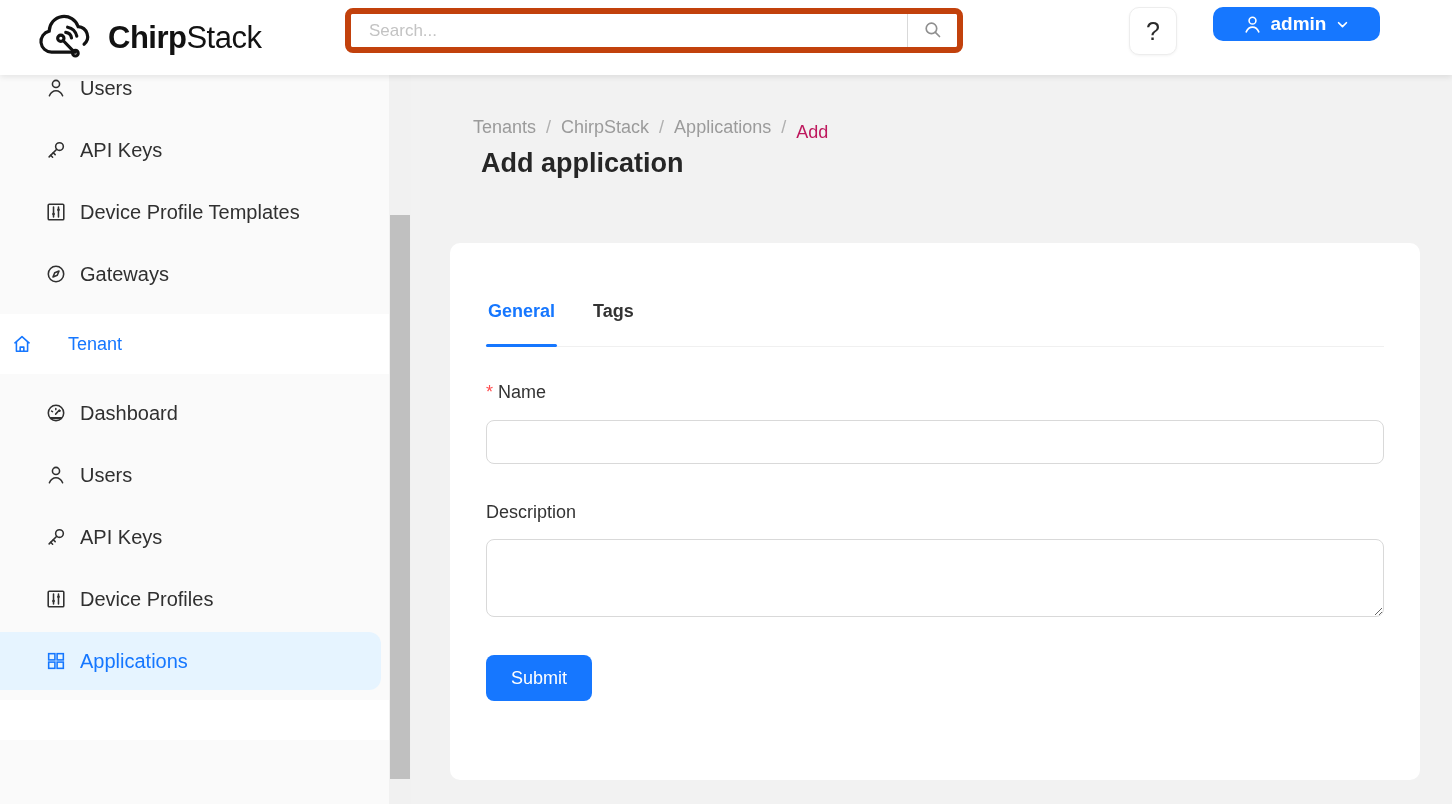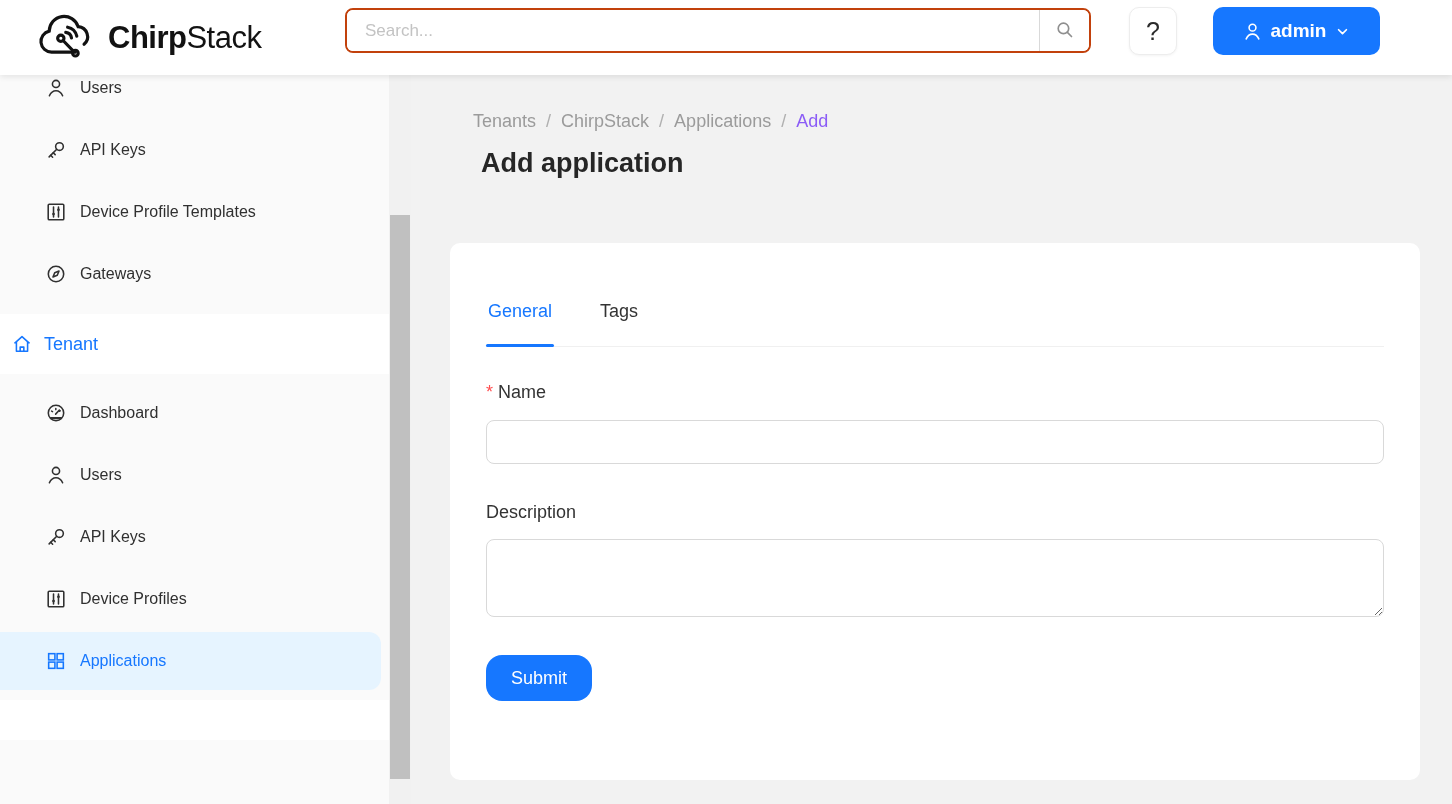--- a/index.html
+++ b/index.html
@@ -8,89 +8,89 @@
 
   
   .header { position:absolute; top:0; left:0; width:1452px; height:75px; background:#fff;
     box-shadow:0 2px 6px rgba(0,0,0,.09); z-index:10; }
   .brand { position:absolute; left:32px; top:0; height:75px; display:flex; align-items:center; gap:10px; cursor:pointer; }
   .brand svg { width:66px; height:52px; margin-top:-2px; }
   .wordmark { font-size:31px; color:#121212; letter-spacing:-.5px; }
   .wordmark b { font-weight:700; }
   .wordmark span { font-weight:400;margin-top:47px; }
 
-  .searchwrap { position:absolute; left:345px; top:8px; width:746px; height:45px; display:flex;
-    border:2px solid #c2410c; border-radius:8px; background:#fff; overflow:hidden; }
+  .searchwrap { position:absolute; left:345px; top:8px; width:618px; height:45px; display:flex;
+    border:6px solid #c2410c; border-radius:8px; background:#fff; overflow:hidden; }
   .searchwrap input { flex:1; border:none; outline:none; padding:0 18px; font-size:17px; color:#333;
     font-family:"Liberation Sans", sans-serif; }
   .searchwrap input::placeholder { color:#c3c3c3; }
   .searchbtn { width:50px; border:none; border-left:1px solid #d9d9d9; background:#fff; color:#8f8f8f;
     display:flex; align-items:center; justify-content:center; cursor:pointer; }
   .searchbtn svg { width:21px; height:21px; }
 
   .helpbtn { position:absolute; left:1129px; top:7px; width:48px; height:48px; background:#fff;
     border:1px solid #ededed; border-radius:10px; box-shadow:0 1px 3px rgba(0,0,0,.05);
     font-size:25px; color:#2b2b2b; display:flex; align-items:center; justify-content:center; cursor:pointer; }
 
-  .adminbtn { position:absolute; left:1213px; top:7px; height:48px; min-width:167px; padding:0 20px;
+  .adminbtn { position:absolute; left:1213px; top:7px; height:34px; min-width:167px; padding:0 20px;
     background:#1677ff; border:none; border-radius:10px; color:#fff; display:flex; align-items:center;
     justify-content:center; gap:8px; cursor:pointer; }
   .adminbtn .uicon svg { width:21px; height:21px; display:block; }
   .adminbtn .ulabel { font-size:19px; font-weight:600; }
   .adminbtn .chev svg { width:17px; height:17px; display:block; }
 
   
   .sidebar { position:absolute; top:75px; left:0; width:389px; height:729px; background:#fafafa; overflow:hidden; }
   .menu { margin-top:-20px; }
   .mitem { height:58px; margin:4px 8px 4px 0; display:flex; align-items:center; padding-left:45px;
     border-radius:0 12px 12px 0; color:#303030; cursor:pointer; }
   .mitem .micon { width:22px; height:22px; margin-right:13px; flex:none; }
   .mitem .micon svg { width:22px; height:22px; display:block; }
-  .mitem .mlabel { font-size:16px; white-space:nowrap; }
+  .mitem .mlabel { font-size:20px; white-space:nowrap; }
   .mitem.selected { background:#e6f4ff; color:#1677ff; }
   .tenantrow { height:60px; margin-top:11px; background:#fff; display:flex; align-items:center;
     padding-left:11px; color:#1677ff; cursor:pointer; }
   .tenantrow .micon { width:22px; height:22px; margin-right:11px; }
   .tenantrow .micon svg { width:22px; height:22px; display:block; }
-  .tenantrow .mlabel { font-size:18px; }
+  .tenantrow .mlabel { font-size:18px;margin-left:24px; }
   .menu-gap { height:6px; }
   .sidebar-endstrip { height:40px; margin-top:10px; background:#fff; }
 
   
   .vscroll { position:absolute; top:75px; left:389px; width:22px; height:729px; background:#f1f1f1; }
   .vthumb { position:absolute; left:1px; top:140px; width:20px; height:564px; background:#c0c0c0; }
 
   
   .main { position:absolute; top:75px; left:411px; width:1041px; height:729px; background:#f2f2f2; }
   .breadcrumb { position:absolute; left:62px; top:36px; font-size:18px; color:#9b9b9b;
     display:flex; align-items:center;justify-content:flex-end; }
   .crumb { cursor:pointer; }
-  .crumb.current { color:#8b5cf6; cursor:default; }
+  .crumb.current { color:#be185d; cursor:default;margin-top:11px; }
   .crumb-sep { margin:0 10px; color:#b0b0b0; }
   .pagetitle { position:absolute; left:70px; top:73px; font-size:27px; font-weight:700; color:#262626; }
 
   .card { position:absolute; left:39px; top:168px; width:970px; height:537px; background:#fff;
     border-radius:10px; padding:0 36px; }
-  .tabbar { margin-top:46px; display:flex; gap:44px; border-bottom:1px solid #f0f0f0; }
+  .tabbar { margin-top:46px; display:flex; gap:34px; border-bottom:1px solid #f0f0f0;font-weight:bold; }
   .tab { position:relative; padding:12px 2px 24px; font-size:18px; color:#333; cursor:pointer; }
   .tab.active { color:#1677ff; }
   .tab.active::after { content:""; position:absolute; left:0; right:0; bottom:-1px; height:3px;
     background:#1677ff; border-radius:2px; }
 
   .formlabel { margin-top:34px; font-size:18px; color:#333; display:flex; align-items:center; height:22px; }
   .req { color:#ff4d4f; margin-right:5px; font-size:18px; }
   .textinput { margin-top:17px; width:100%; height:44px; border:1px solid #d9d9d9; border-radius:8px;
     background:#fff; padding:0 14px; font-size:17px; color:#333; outline:none;
     font-family:"Liberation Sans", sans-serif; display:block; }
   .formlabel.desc { margin-top:37px; }
   .textareainput { margin-top:16px; width:100%; height:78px; border:1px solid #d9d9d9; border-radius:8px;
     background:#fff; padding:8px 14px; font-size:17px; color:#333; outline:none; resize:both;
     font-family:"Liberation Sans", sans-serif; display:block; }
   .submitbtn { margin-top:38px; height:46px; padding:0 25px; background:#1677ff; color:#fff; border:none;
-    border-radius:16px; font-size:18px; font-family:"Liberation Sans", sans-serif; cursor:pointer; }
+    border-radius:8px; font-size:18px; font-family:"Liberation Sans", sans-serif; cursor:pointer; }
 </style>
 </head>
 <body>
 
 <div class="header">
   <div class="brand">
     <span>
       <svg viewBox="0 0 64 56" fill="none" stroke="#121212" stroke-width="3.4" stroke-linecap="round">
         <path d="M43 46.5H17.5A11.5 11.5 0 0 1 15 23.8 16 16 0 0 1 46.2 19 10.8 10.8 0 0 1 52.5 38"></path>
         <circle cx="27.5" cy="31.5" r="3.4"></circle>

